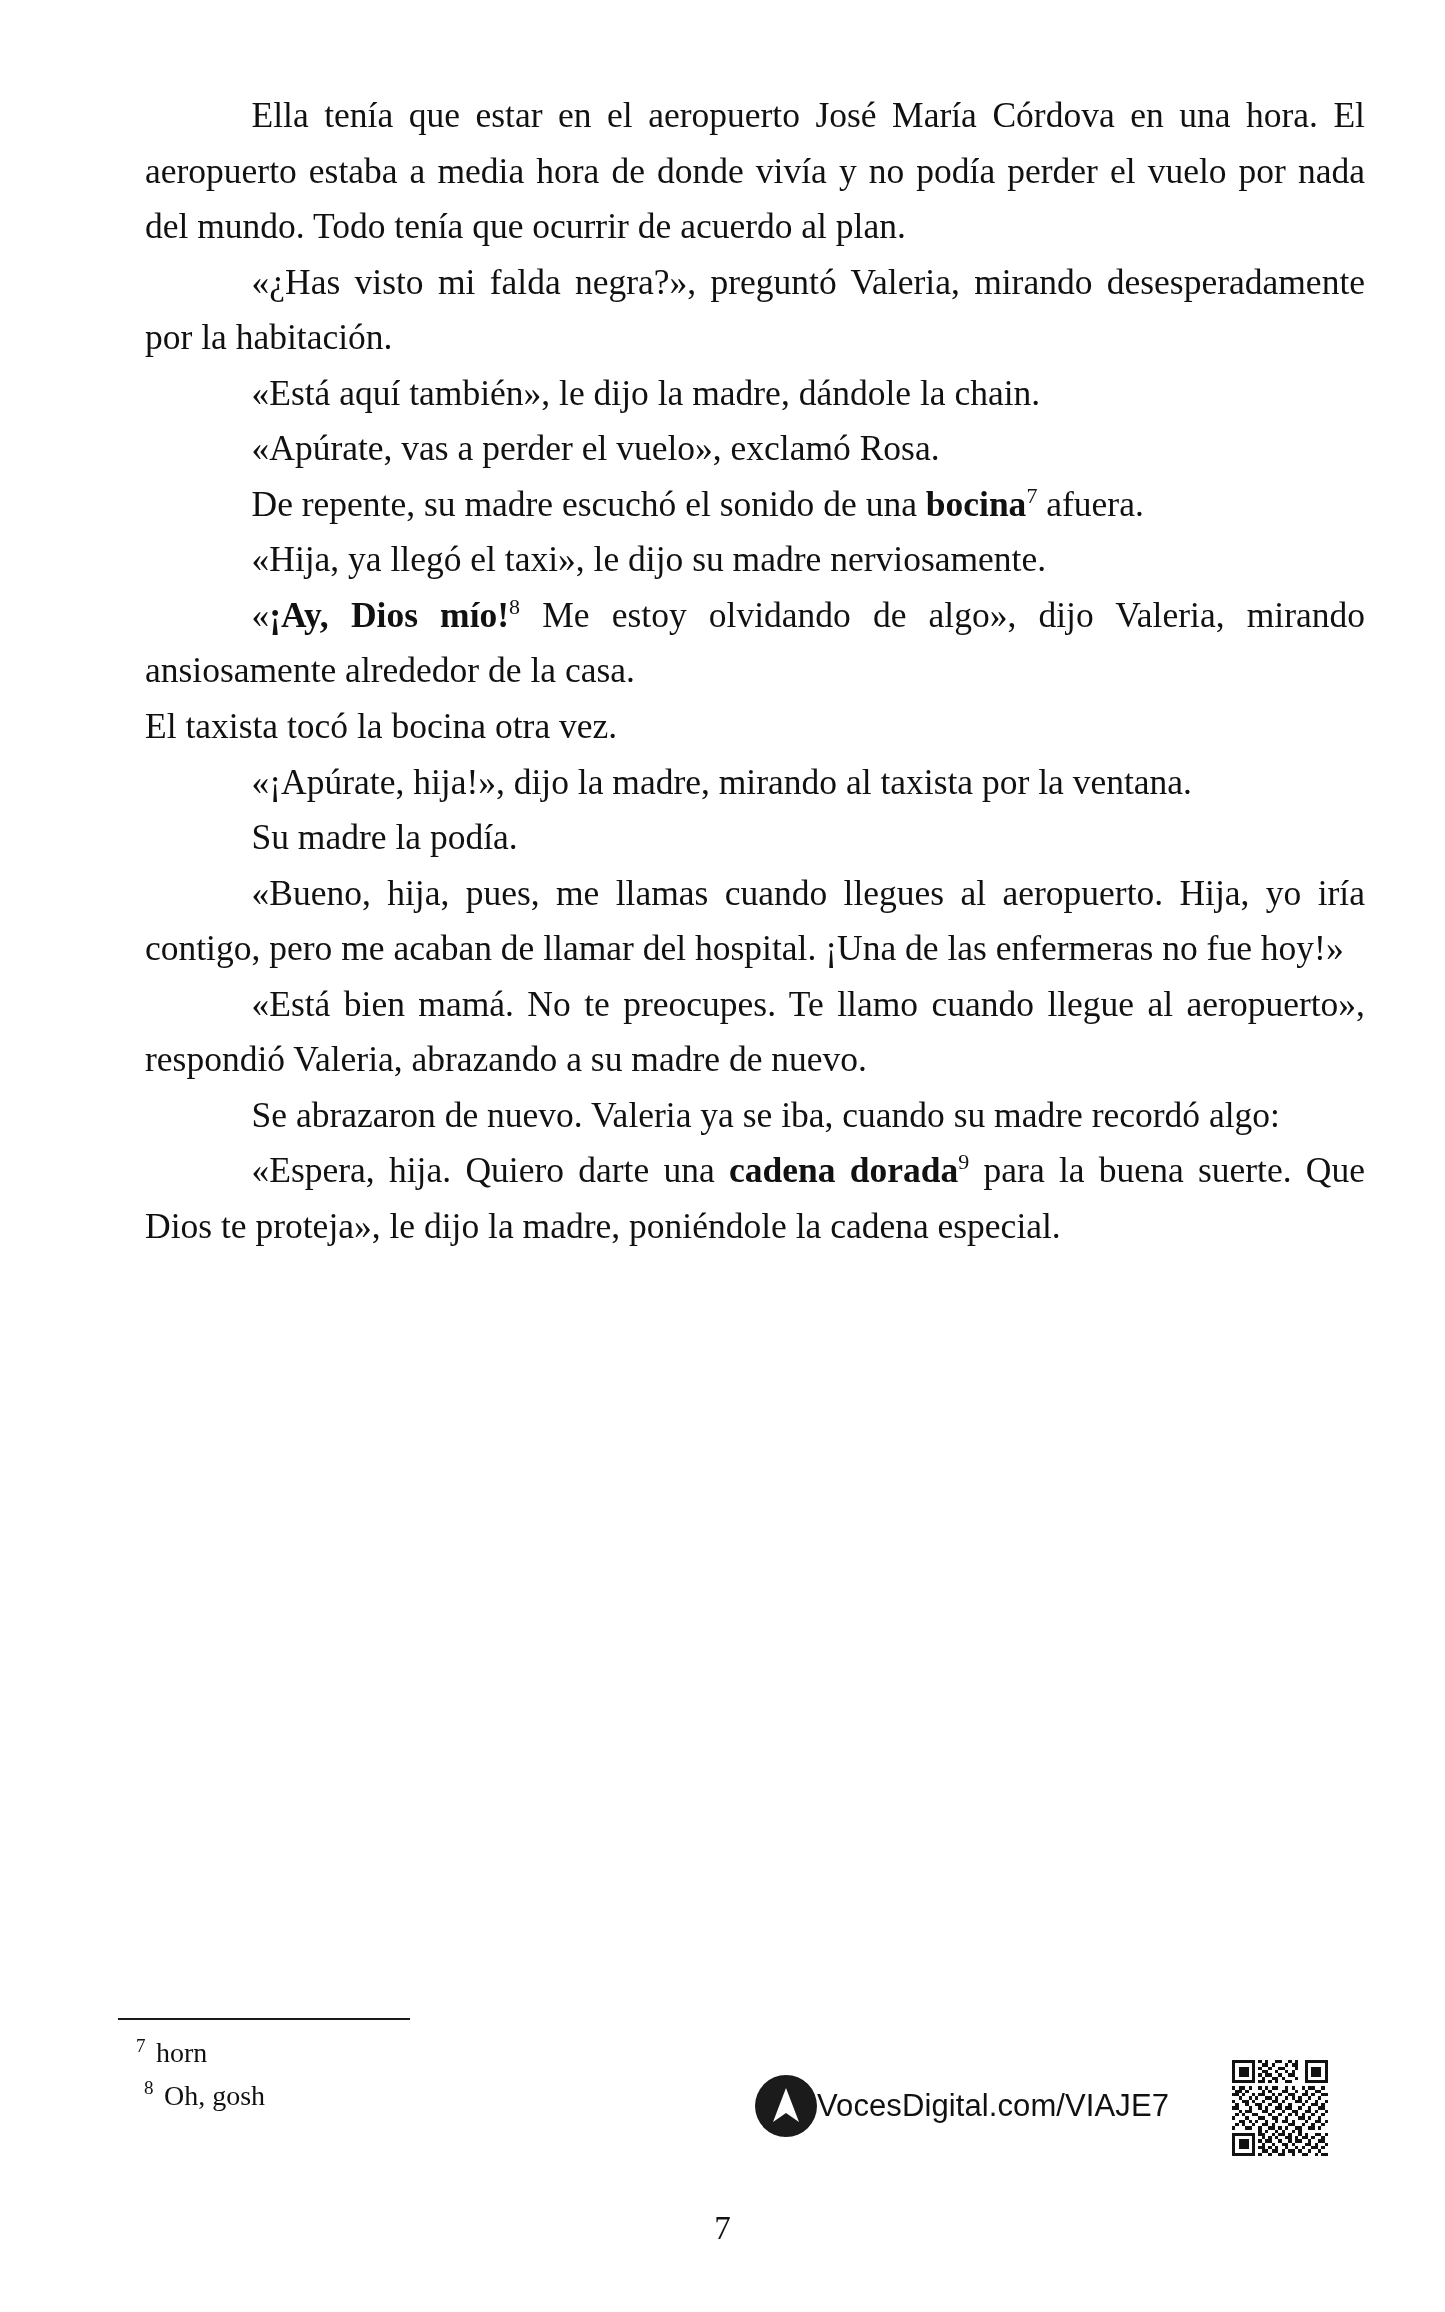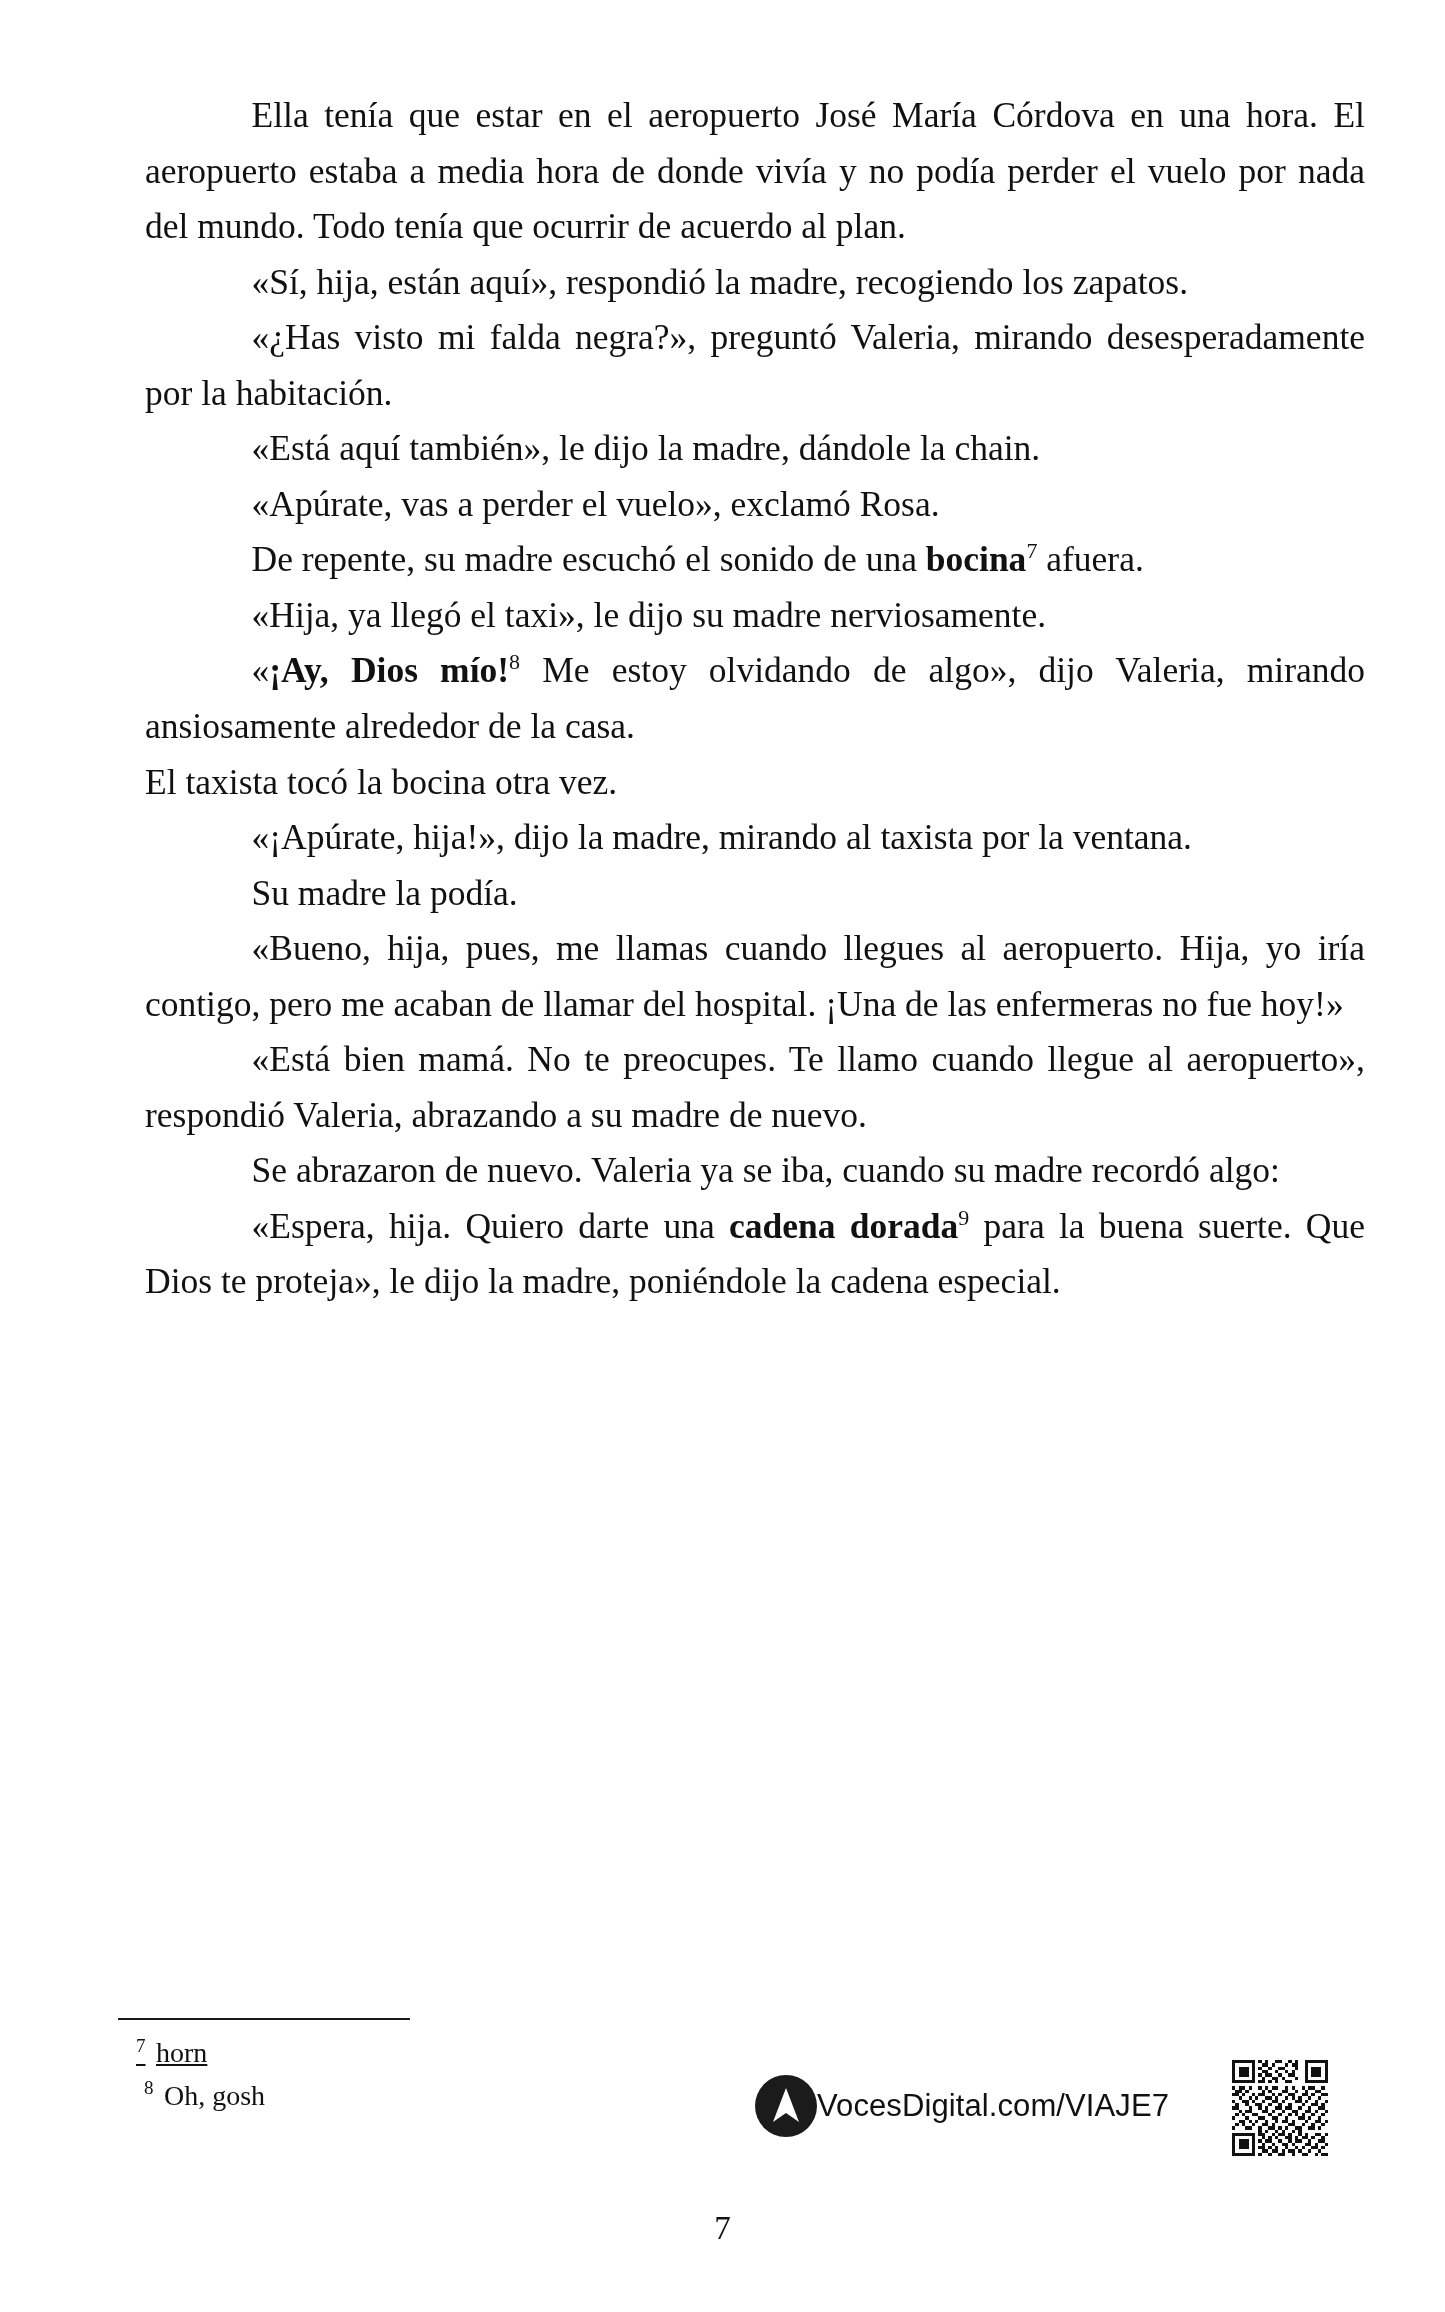--- a/index.html
+++ b/index.html
@@ -70,21 +70,21 @@
   .footnotes .fn {
     margin: 0;
     white-space: nowrap;
   }
   .footnotes .fn .num {
     font-size: 0.68em;
     vertical-align: super;
     line-height: 0;
     margin-right: 0.55em;
   }
-  .fn-indent-1 { padding-left: 0px; text-decoration: underline; }
+  .fn-indent-1 { padding-left: 0px; }
   .fn-indent-2 { padding-left: 8px; }
   .fn-indent-3 { padding-left: 16px; }
 
   .brand {
     position: absolute;
     left: 755px;
     top: 2075px;
     display: flex;
     align-items: center;
   }
@@ -127,21 +127,20 @@
 </style>
 </head>
 <body>
 
 <div class="page">
 
   <div class="body-text">
 
     <p class="para">Ella tenía que estar en el aeropuerto José María Córdova en una hora. El aeropuerto estaba a media hora de donde vivía y no podía perder el vuelo por nada del mundo. Todo tenía que ocurrir de acuerdo al plan.</p>
 
-    <p class="para">«Sí, hija, están aquí», respondió la madre, recogiendo los zapatos.</p>
 
     <p class="para">«¿Has visto mi falda negra?», preguntó Valeria, mirando desesperadamente por la habitación.</p>
 
     <p class="para">«Está aquí también», le dijo la madre, dándole la chain.</p>
 
     <p class="para">«Apúrate, vas a perder el vuelo», exclamó Rosa.</p>
 
     <p class="para"><span>De repente, su madre escuchó el sonido de una </span><b>bocina</b><sup>7</sup><span> afuera.</span></p>
 
     <p class="para">«Hija, ya llegó el taxi», le dijo su madre nerviosamente.</p>

